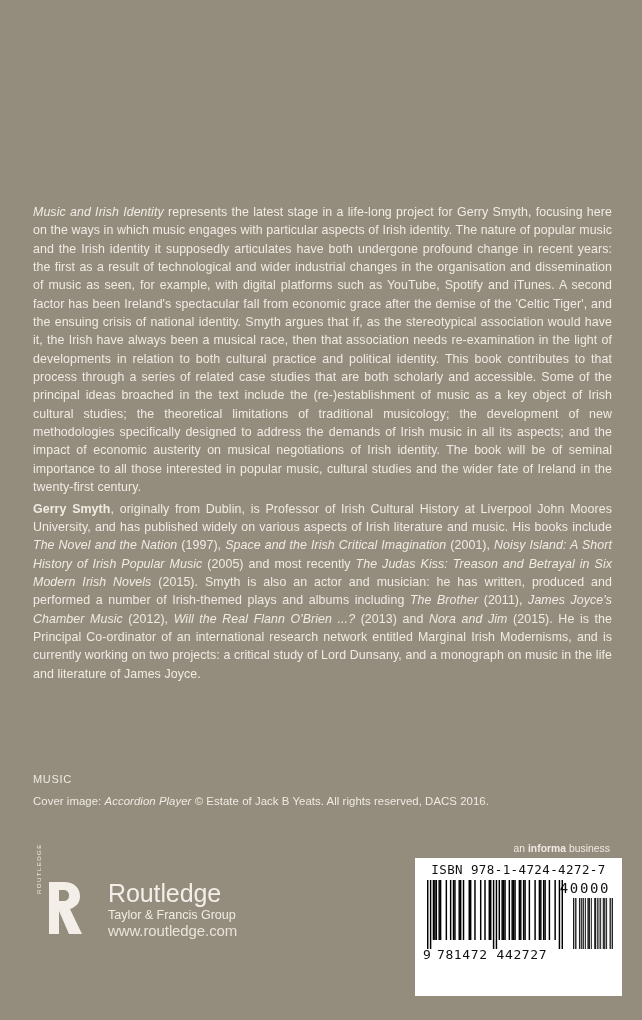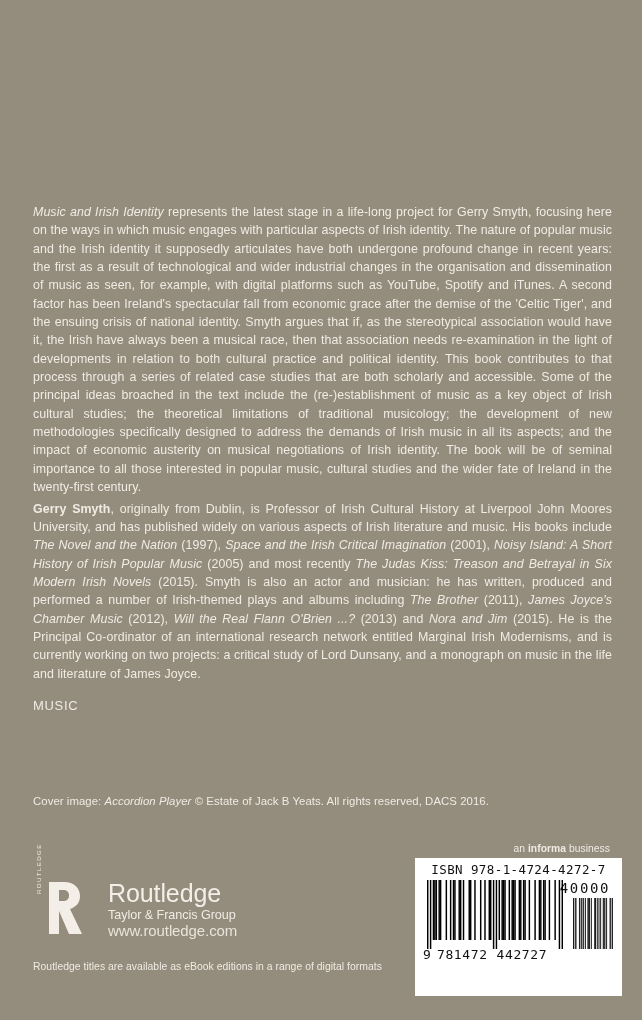--- a/index.html
+++ b/index.html
@@ -51,22 +51,22 @@
 
   .body-para b,
   .body-para strong {
     font-weight: bold;
   }
 
   
   .subject-line {
     position: absolute;
     left: 33px;
-    top: 698px;
-    font-size: 13px;
+    top: 773px;
+    font-size: 11px;
     letter-spacing: 0.7px;
     color: #efebe3;
   }
 
   .credit-line {
     position: absolute;
     left: 33px;
     top: 795px;
     font-size: 11.4px;
     letter-spacing: 0.05px;
@@ -232,21 +232,20 @@
                                  M13 10 v11 h4 c4 0 6 -2 6 -5.5 0 -3.5 -2 -5.5 -6 -5.5 z"></path>
       </svg>
     </div>
     <div class="logo-text">
       <div class="logo-name">Routledge</div>
       <div class="logo-sub">Taylor &amp; Francis Group</div>
       <div class="logo-url">www.routledge.com</div>
     </div>
   </div>
 
-  <div class="ebook-line">Routledge titles are available as eBook editions in a range of digital formats</div>
 
   <div class="barcode-box">
     <div class="barcode-isbn">ISBN 978-1-4724-4272-7</div>
     <div class="barcode-addon-digits">40000</div>
     <svg class="bars-main" viewBox="0 0 136 69" preserveAspectRatio="none">
         <rect x="0.000" y="0" width="1.460" height="69" fill="#000"></rect>
         <rect x="2.863" y="0" width="1.460" height="69" fill="#000"></rect>
         <rect x="5.726" y="0" width="1.460" height="60" fill="#000"></rect>
         <rect x="7.158" y="0" width="1.460" height="60" fill="#000"></rect>
         <rect x="8.589" y="0" width="1.460" height="60" fill="#000"></rect>

